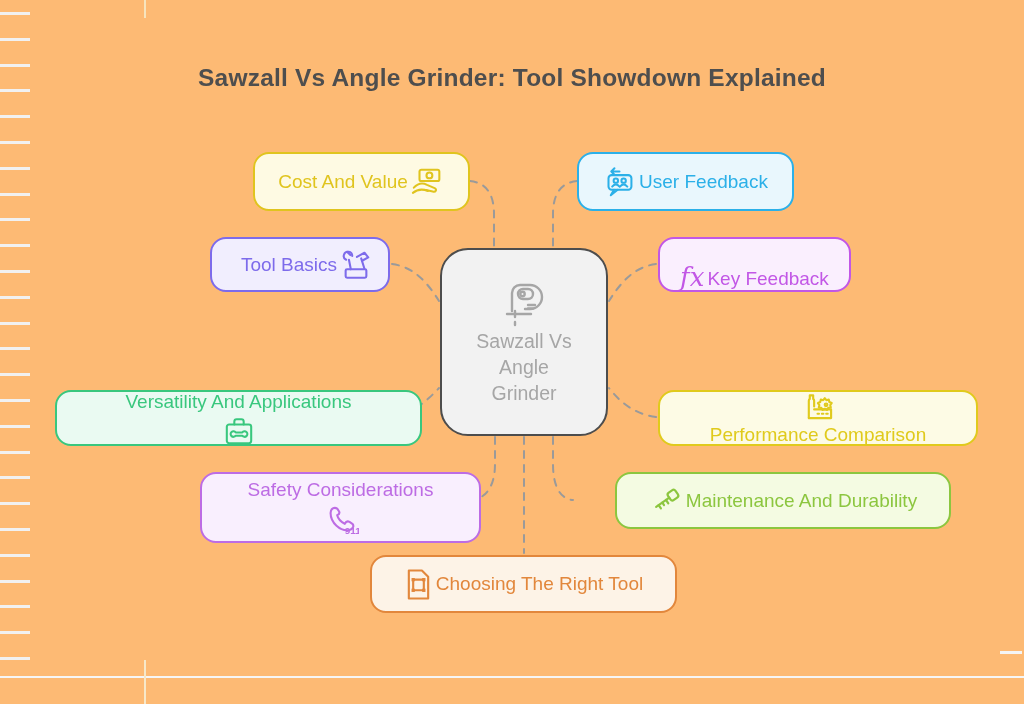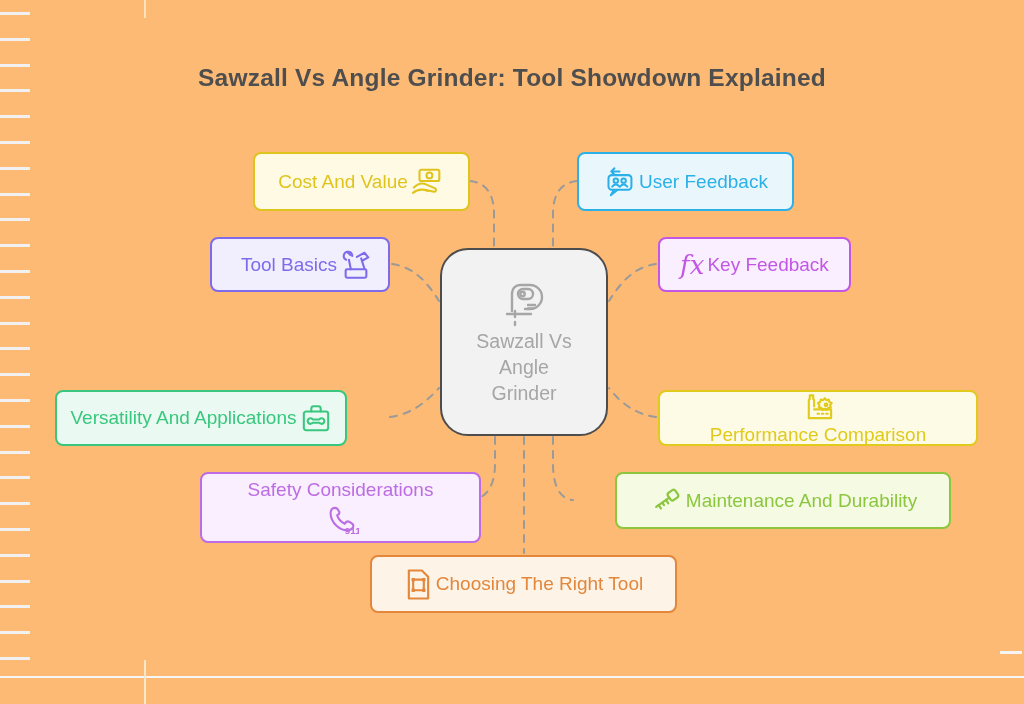--- a/index.html
+++ b/index.html
@@ -19,21 +19,21 @@
 
   .title{
     position:absolute;left:0;top:64px;width:1024px;text-align:center;
     font-size:24.5px;font-weight:700;color:#4e4e4e;letter-spacing:.2px;
   }
   svg.connectors{position:absolute;left:0;top:0;width:1024px;height:704px;pointer-events:none;}
 
   .node{
     position:absolute;box-sizing:border-box;display:flex;align-items:center;justify-content:center;
     gap:3px;border:2px solid var(--accent);background:var(--bg);color:var(--accent);
-    border-radius:8px;font-size:19px;font-weight:500;white-space:nowrap;cursor:pointer;
+    border-radius:16px;font-size:19px;font-weight:500;white-space:nowrap;cursor:pointer;
   }
   .node .ic{display:flex;align-items:center;justify-content:center;}
   .node svg{display:block;}
   .fx-glyph{font-family:"DejaVu Serif",serif;font-style:italic;font-size:26px;line-height:1;font-weight:500;}
 
   .node-center{
     flex-direction:column;gap:0;border-radius:28px;border-width:2.5px;
     color:var(--text);font-size:19.5px;font-weight:500;white-space:normal;text-align:center;
   }
   .node-center .label{width:106px;line-height:1.32;}
@@ -115,26 +115,26 @@
         <path d="M13 7 a4.5 4.5 0 1 0 -6.5 4"></path>
         <path d="M7.5 2.5 l3.5 3.5"></path>
         <path d="M9.5 11 l2 10"></path>
         <path d="M18 8 l8 -4.5 4 5 -6.5 3.5"></path>
         <path d="M22.5 9.5 l3.5 11"></path>
         <rect x="6" y="21" width="22" height="9" rx="1.5"></rect>
       </svg>
     </span>
   </div>
 
-  <div class="node" style="left: 658px; top: 237px; width: 193px; height: 55px; --accent: #c257e6; --bg: #faeffe;">
+  <div class="node" style="left: 658px; top: 237px; width: 193px; height: 55px; align-items: flex-end; --accent: #c257e6; --bg: #faeffe;">
     <span class="fx-glyph">fx</span>
     <span>Key Feedback</span>
   </div>
 
-  <div class="node" style="left: 55px; top: 390px; width: 292px; height: 56px; --accent: #39c77e; --bg: #eafaf2;">
+  <div class="node" style="left: 55px; top: 390px; width: 367px; height: 56px; flex-direction: column; --accent: #39c77e; --bg: #eafaf2;">
     <span>Versatility And Applications</span>
     <span class="ic">
       <svg width="32" height="30" viewBox="0 0 34 32" fill="none" stroke="currentColor" stroke-width="2.2" stroke-linecap="round" stroke-linejoin="round">
         <rect x="4" y="9" width="26" height="20" rx="2.5"></rect>
         <path d="M12 9 V6 a2.5 2.5 0 0 1 2.5 -2.5 h5 A2.5 2.5 0 0 1 22 6 v3"></path>
         <path d="M13.5 17.5 a3 3 0 1 0 0 3.5 l7 0 a3 3 0 1 0 0 -3.5 z"></path>
       </svg>
     </span>
   </div>
 

